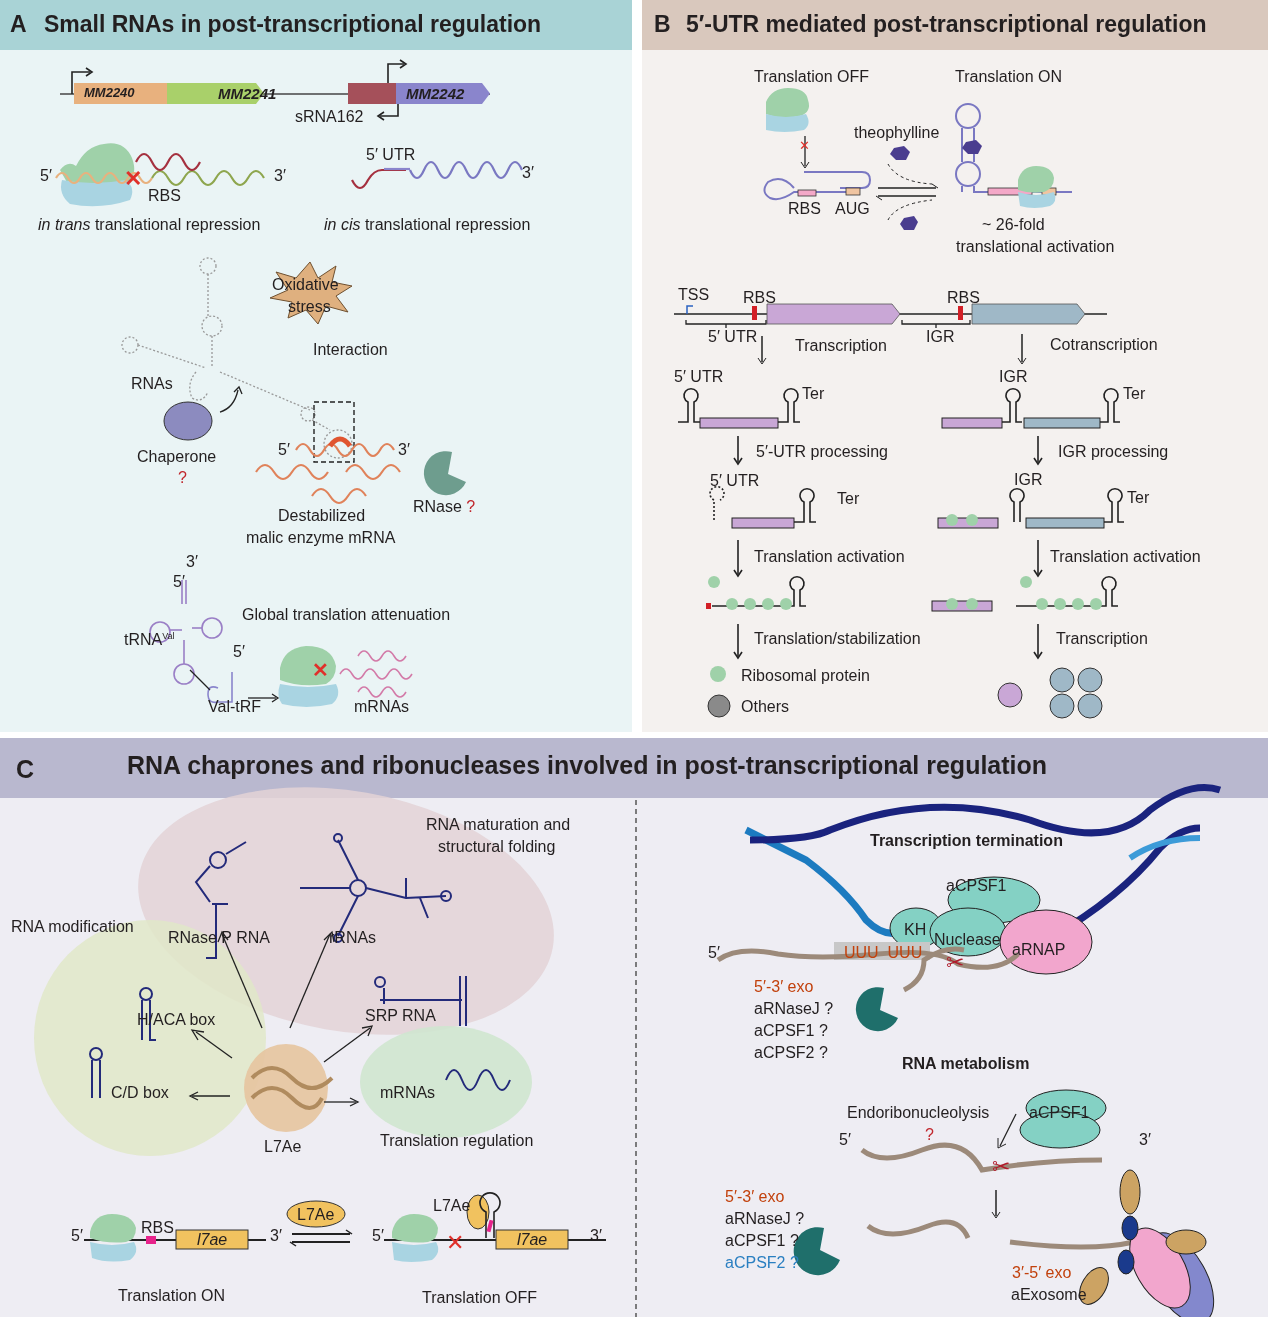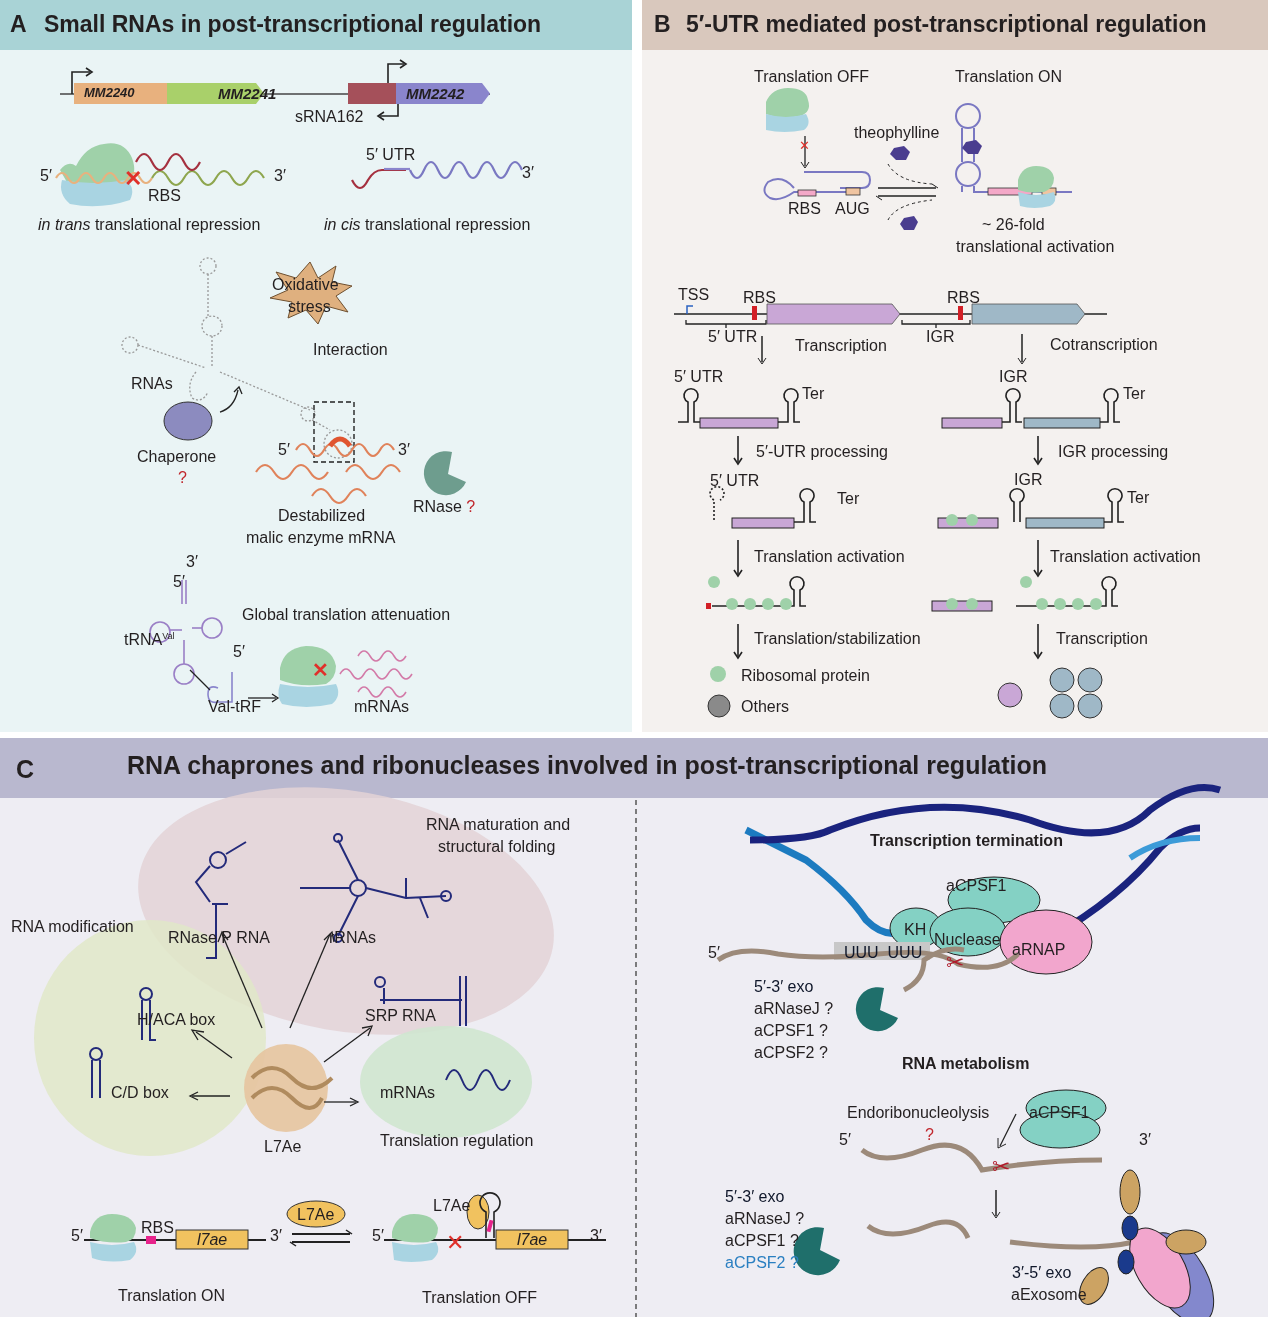--- a/index.html
+++ b/index.html
@@ -3,21 +3,21 @@
 <meta charset="utf-8">
 <style>
   * { box-sizing: border-box; margin: 0; padding: 0; }
   html, body { width: 1268px; height: 1317px; background: #ffffff; overflow: hidden; }
   body { font-family: "Liberation Sans", sans-serif; color: #231f20; position: relative; }
   .panel { position: absolute; }
   .hdr { position: absolute; left: 0; right: 0; top: 0; font-weight: bold; }
   .txt { position: absolute; white-space: nowrap; font-size: 16px; line-height: 1; }
   .ital { font-style: italic; }
   .red { color: #c1272d; }
-  .darkred { color: #0f172a; }
+  .darkred { color: #c2410c; }
   .blue { color: #2a7fc1; }
   .bold { font-weight: bold; }
   svg.layer { position: absolute; left: 0; top: 0; overflow: visible; }
 </style>
 </head>
 <body>
 
 <div class="panel" style="left:0;top:0;width:632px;height:732px;background:#eaf4f5;">
   <div class="hdr" style="height:50px;background:#a9d3d6;">
     <span class="txt bold" style="left:10px;top:13px;font-size:23px;">A</span>

